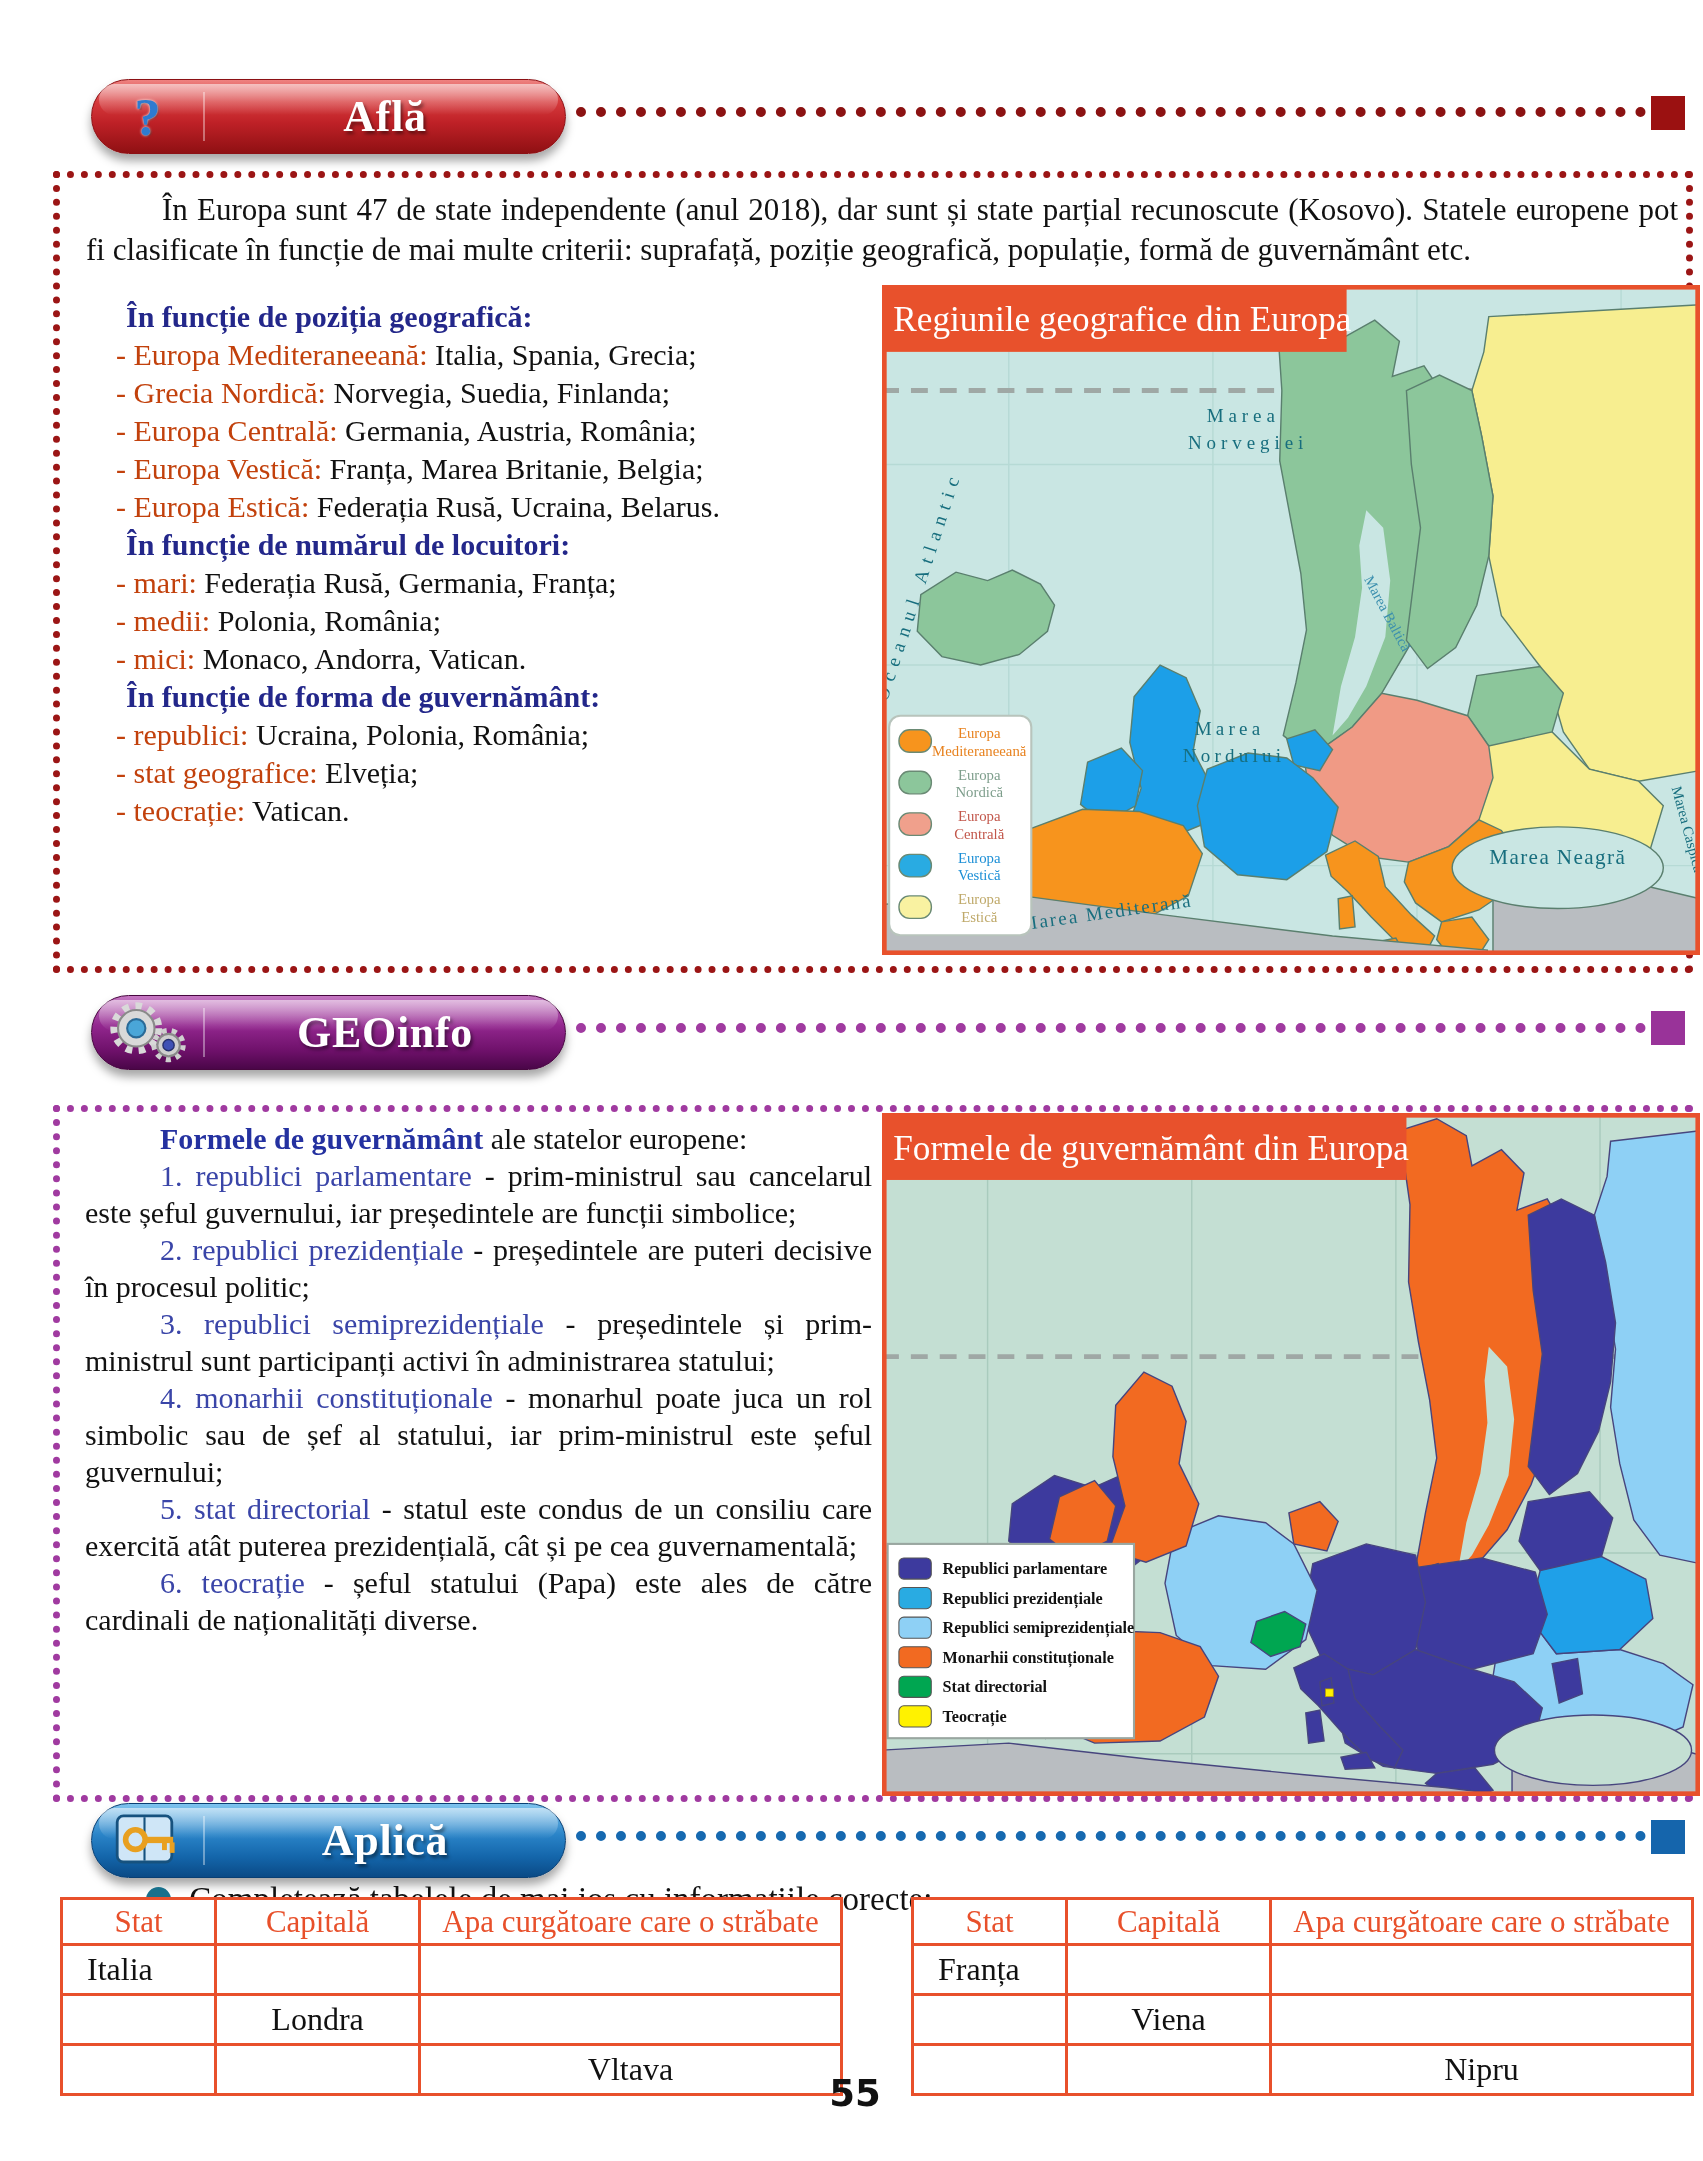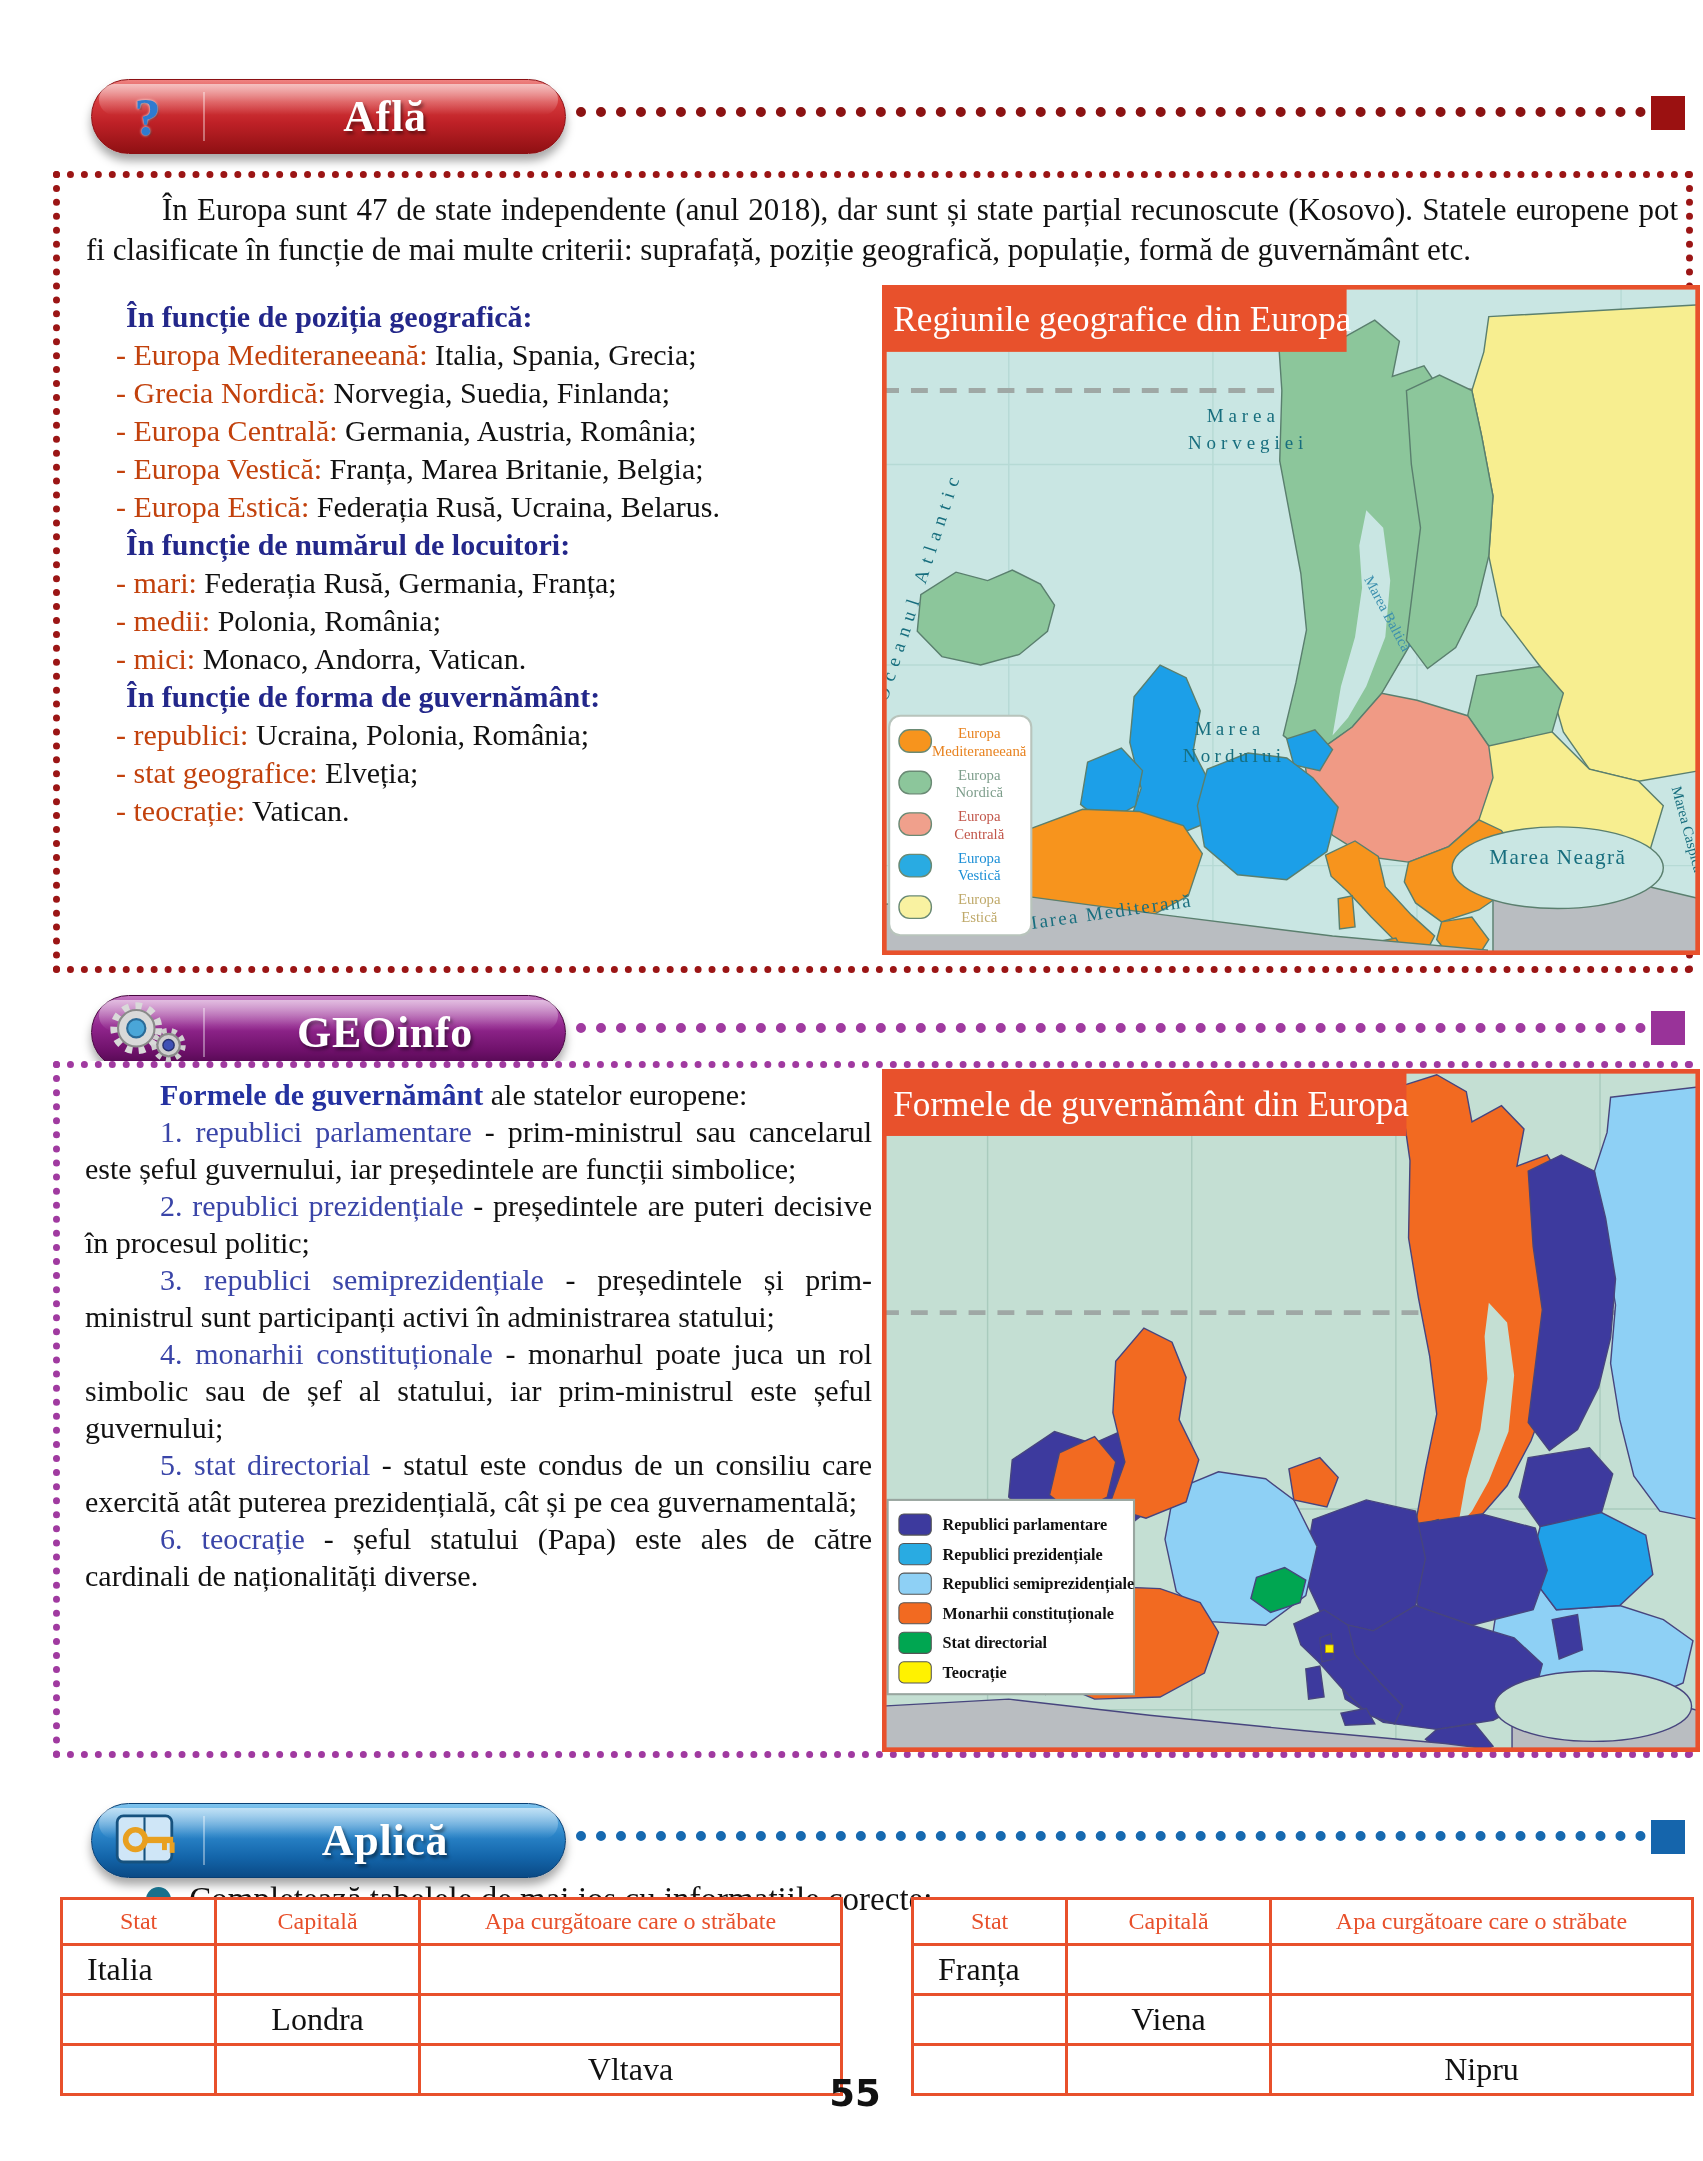--- a/index.html
+++ b/index.html
@@ -30,21 +30,21 @@
   .dots-geo{left:576px;top:1023px;width:1070px;color:#a03aa0;}
   .dots-apl{left:576px;top:1831px;width:1070px;color:#1669b0;}
   .endsq{position:absolute;width:34px;height:34px;}
   .endsq-afla{left:1651px;top:96px;background:#9b1111;}
   .endsq-geo{left:1651px;top:1011px;background:#993399;}
   .endsq-apl{left:1651px;top:1820px;background:#1565ac;}
 
   
   .dotbox{position:absolute;background:#fff;}
   .box-afla{left:53px;top:171px;width:1626px;height:788px;border:7px dotted #9b1515;}
-  .box-geo{left:53px;top:1061px;width:1626px;height:683px;border:7px dotted #a03aa0;}
+  .box-geo{left:53px;top:1105px;width:1626px;height:683px;border:7px dotted #a03aa0;}
 
   .intro{position:absolute;left:20px;top:5.6px;width:1592px;font-size:31px;line-height:40px;
          text-align:justify;text-indent:76px;margin:6px;}
   .col1{position:absolute;left:35px;top:120px;width:771px;font-size:30px;line-height:38px;}
   .g-head{font-weight:bold;color:#23278a;padding-left:31px;}
   .li{padding-left:21px;}
   .lbl{color:#c2410c;}
 
   .col2{position:absolute;left:25px;top:8.4px;width:787px;font-size:30px;line-height:37px;}
   .col2 p{margin:0;text-align:justify;text-indent:75px;}
@@ -57,21 +57,21 @@
   svg text{font-family:"Liberation Serif", serif;}
 
   
   .instruction{position:absolute;left:146px;top:1881px;font-size:33px;display:flex;align-items:center;}
   .bullet{width:25px;height:25px;border-radius:50%;background:#17708c;margin-right:18.3px;flex:0 0 auto;}
 
   table.fill{position:absolute;border-collapse:collapse;table-layout:fixed;background:#fff;}
   .t1{left:60px;top:1897px;width:783px;}
   .t2{left:911px;top:1897px;width:783px;}
   table.fill th,table.fill td{border:3.5px solid #e8502b;overflow:hidden;white-space:nowrap;}
-  table.fill th{height:41px;font-size:24px;font-weight:normal;color:#e8502b;text-align:center;}
+  table.fill th{height:41px;font-size:31px;font-weight:normal;color:#e8502b;text-align:center;}
   table.fill td{height:45px;font-size:32px;color:#111;}
   td.cl{text-align:left;padding-left:24px;}
   td.cc{text-align:center;}
   .w1{width:19.5%;} .w2{width:26%;} .w3{width:54.5%;}
 
   .pagenum{position:absolute;left:802px;top:2072px;width:106px;text-align:center;
            font-family:"DejaVu Sans", sans-serif;font-weight:bold;font-size:37px;}
 </style>
 </head>
 <body>

